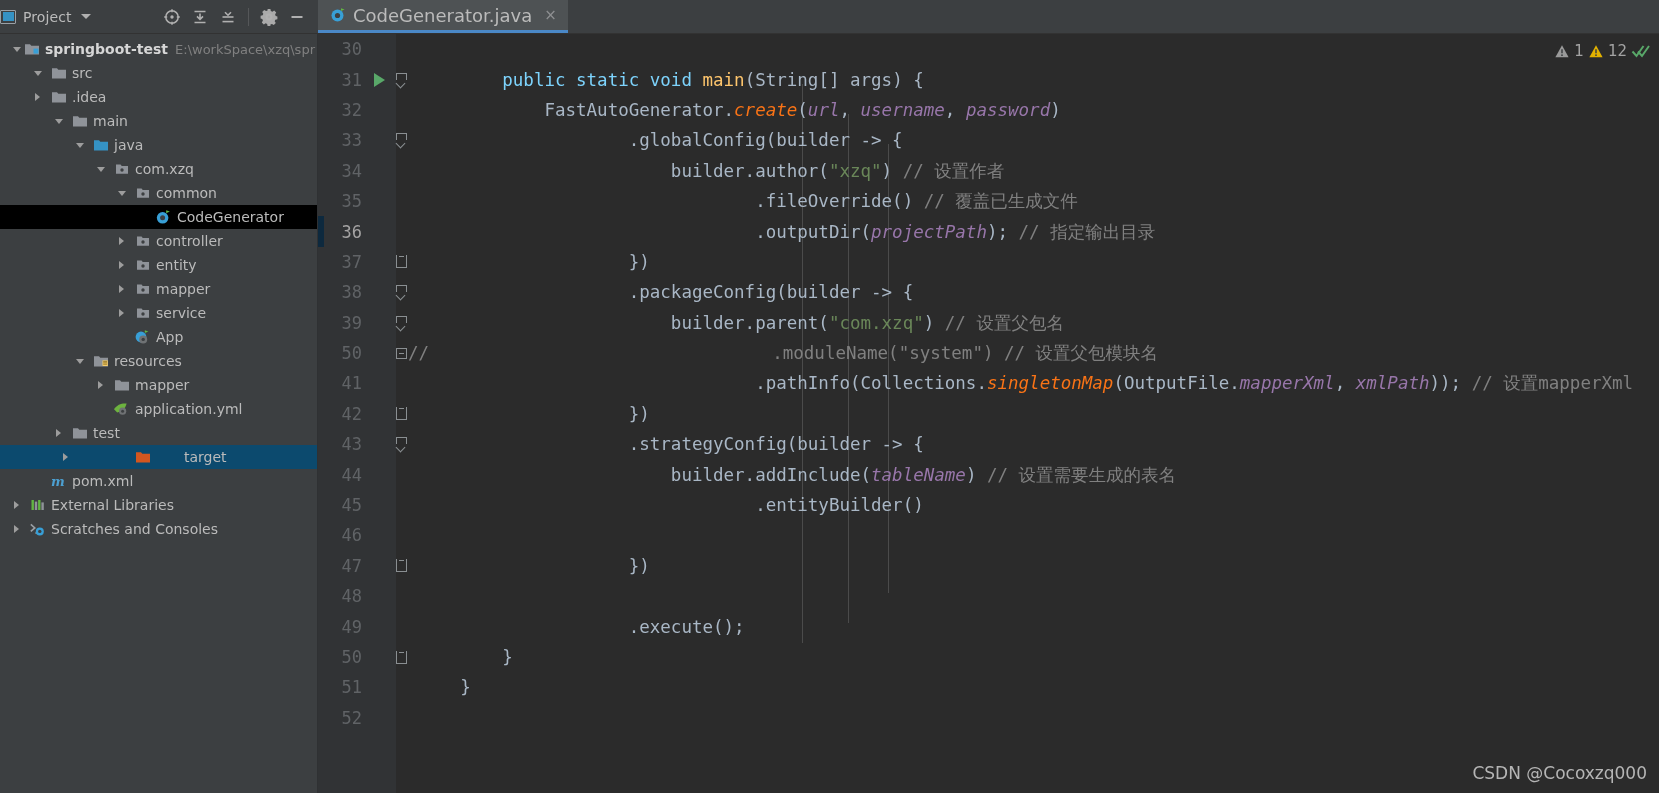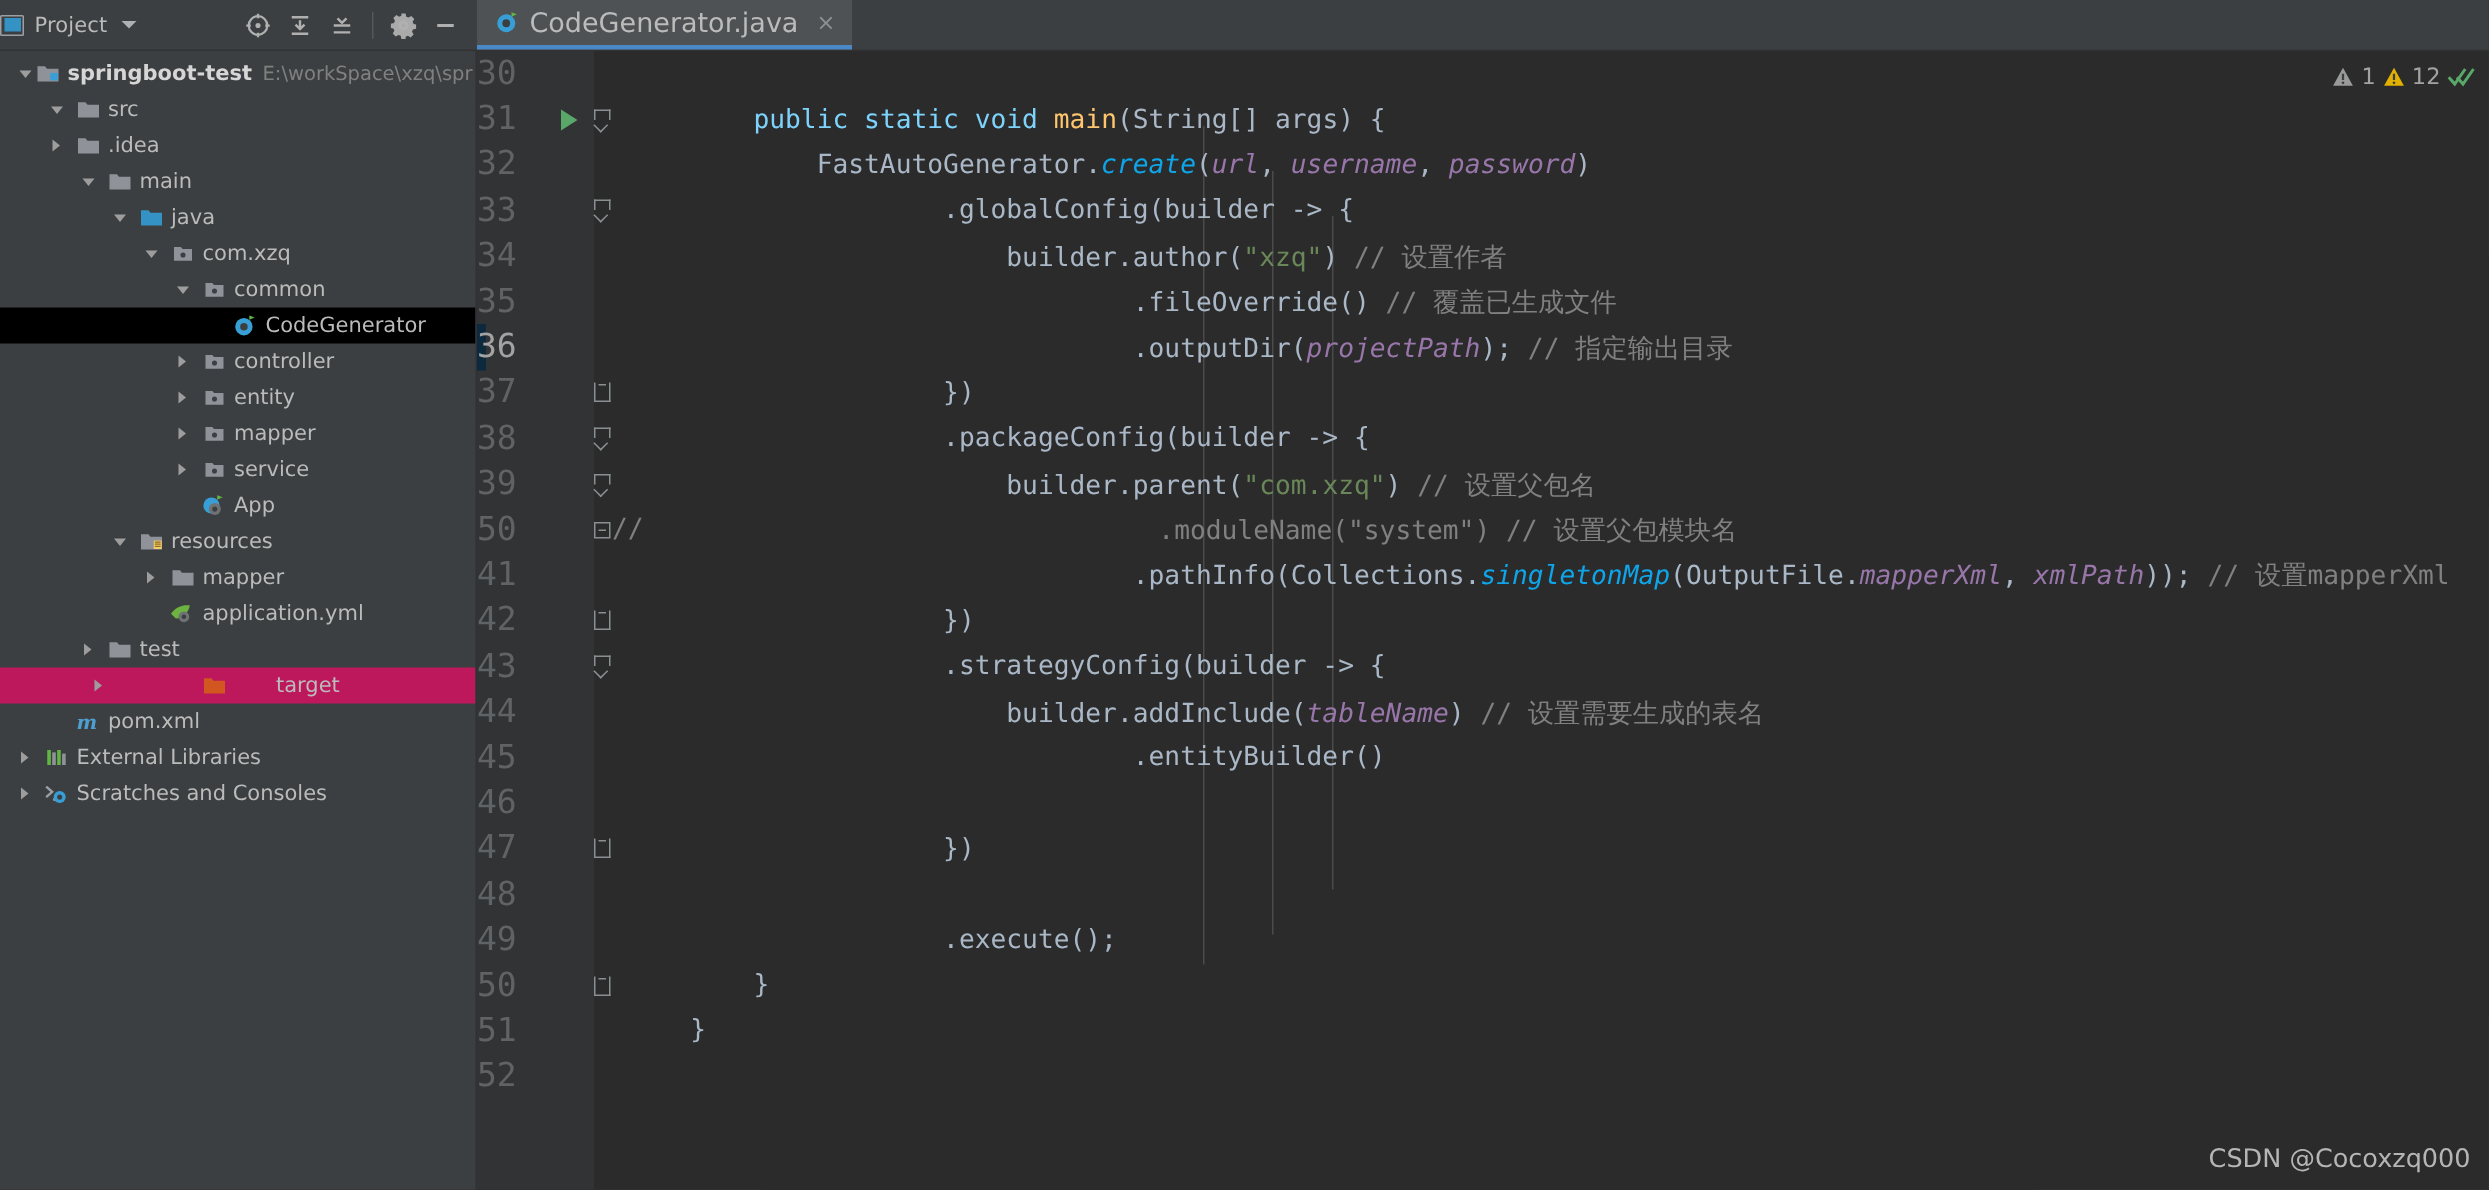--- a/index.html
+++ b/index.html
@@ -142,21 +142,21 @@
     height: 24px;
     display: flex;
     align-items: center;
     white-space: nowrap;
     font-size: 14px;
     color: #bbbbbb;
     padding-right: 4px;
     box-sizing: border-box;
   }
   .row.selected { background: #000000; text-align: center; }
-  .row.highlight { background: #be185d; gap: 28px; }
+  .row.highlight { background: #0c4a6e; gap: 28px; }
   .arrow {
     width: 13px; min-width: 13px;
     display: flex;
     align-items: center;
     justify-content: center;
     color: #9a9a9a;
     font-size: 11px;
     line-height: 1;
   }
   .arrow.empty { visibility: hidden; }
@@ -214,26 +214,26 @@
     height: 30.4px;
     display: flex;
     align-items: center;
     font-family: "DejaVu Sans Mono", "Liberation Mono", monospace;
     font-size: 17.5px;
     white-space: pre;
   }
   .lnum {
     width: 50px;
     min-width: 50px;
-    text-align: left;
+    text-align: right;
     padding-right: 6px;
     box-sizing: border-box;
     color: #606366;
     font-family: "DejaVu Sans Mono", "Liberation Mono", monospace;
-    font-size: 22px;
+    font-size: 17px;
     z-index: 2;
   }
   .lnum.cur { color: #a4a3a3; }
   .gutmark {
     width: 22px; min-width: 22px;
     display: flex;
     align-items: center;
     justify-content: center;
     z-index: 2;
   }
@@ -307,21 +307,21 @@
     background: #4b4b4b;
   }
 
   
   .kw   { color: #7dd3fc; }
   .txt  { color: #a9b7c6; }
   .mth  { color: #ffc66d; }
   .str  { color: #6a8759; }
   .fld  { color: #9876aa; font-style: italic; }
   .cmt  { color: #808080; }
-  .stat { color: #0ea5e9; font-style: italic; }
+  .stat { color: #f97316; font-style: italic; }
 
   
   .curmark {
     position: absolute;
     left: 0;
     width: 6px;
     height: 30.4px;
     background: #0d293e;
   }
 

